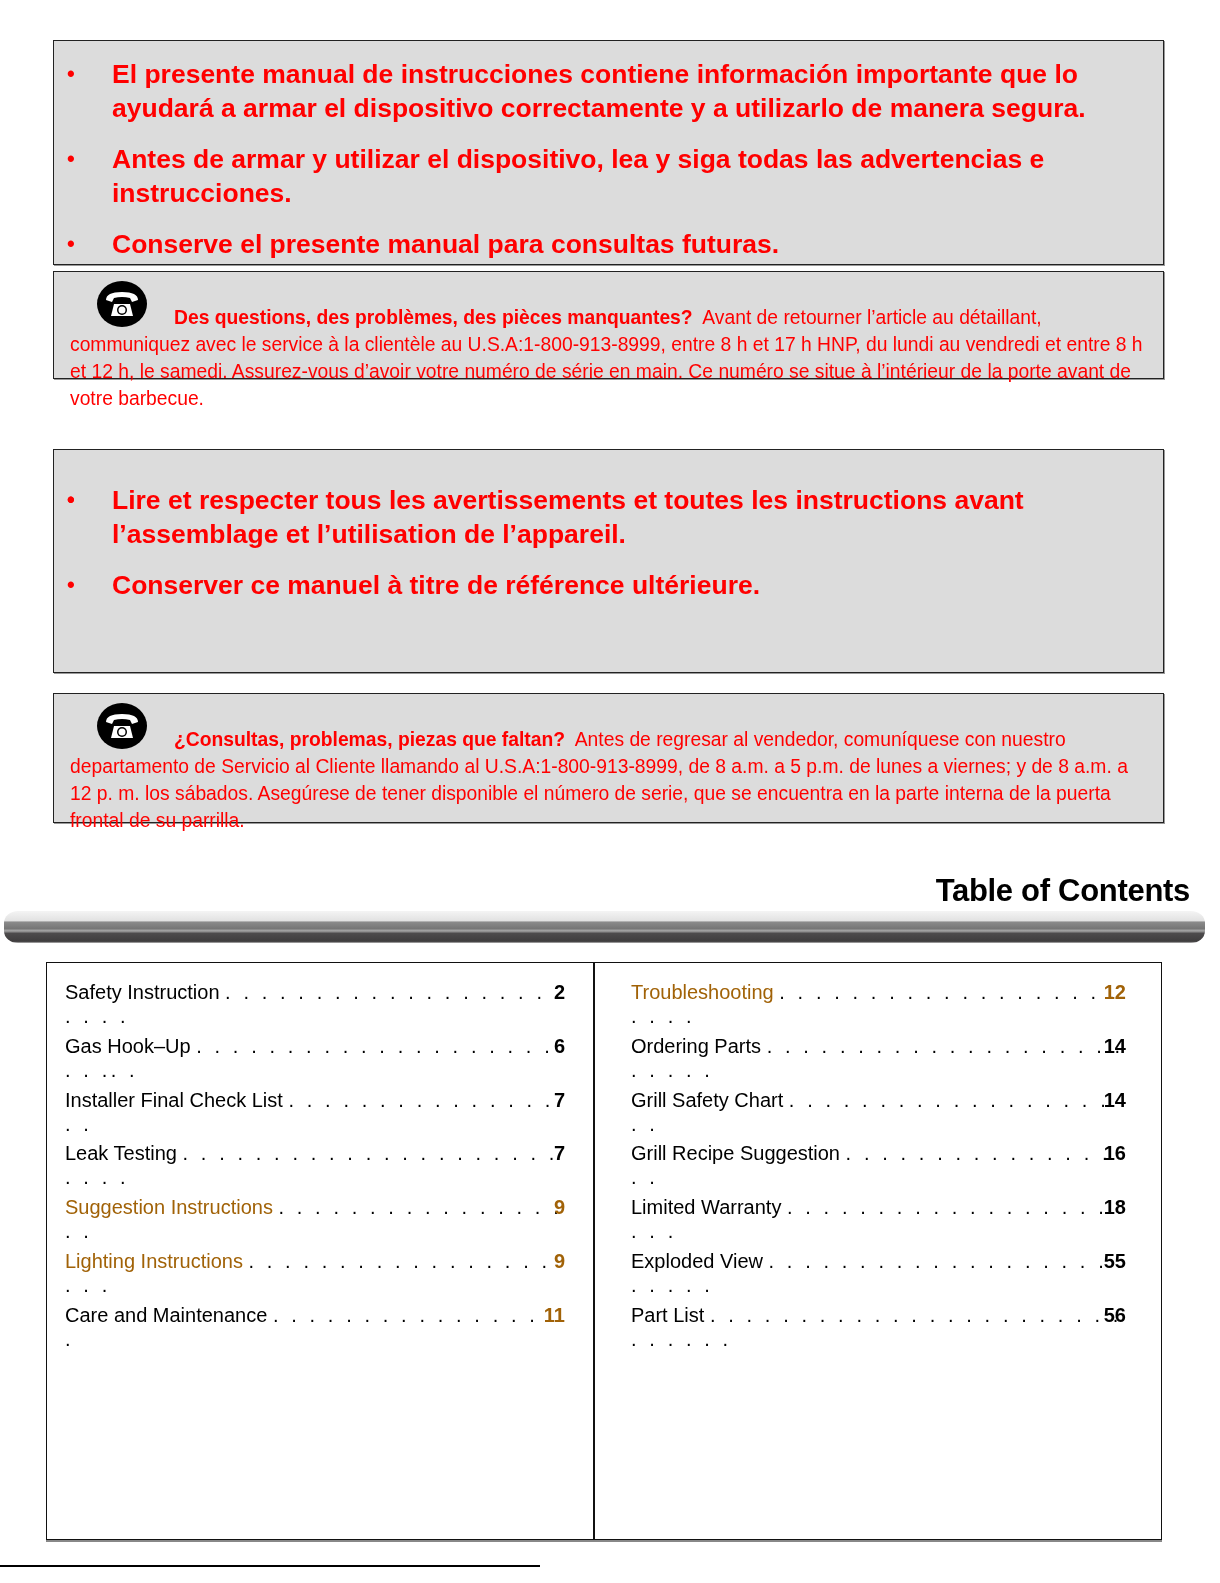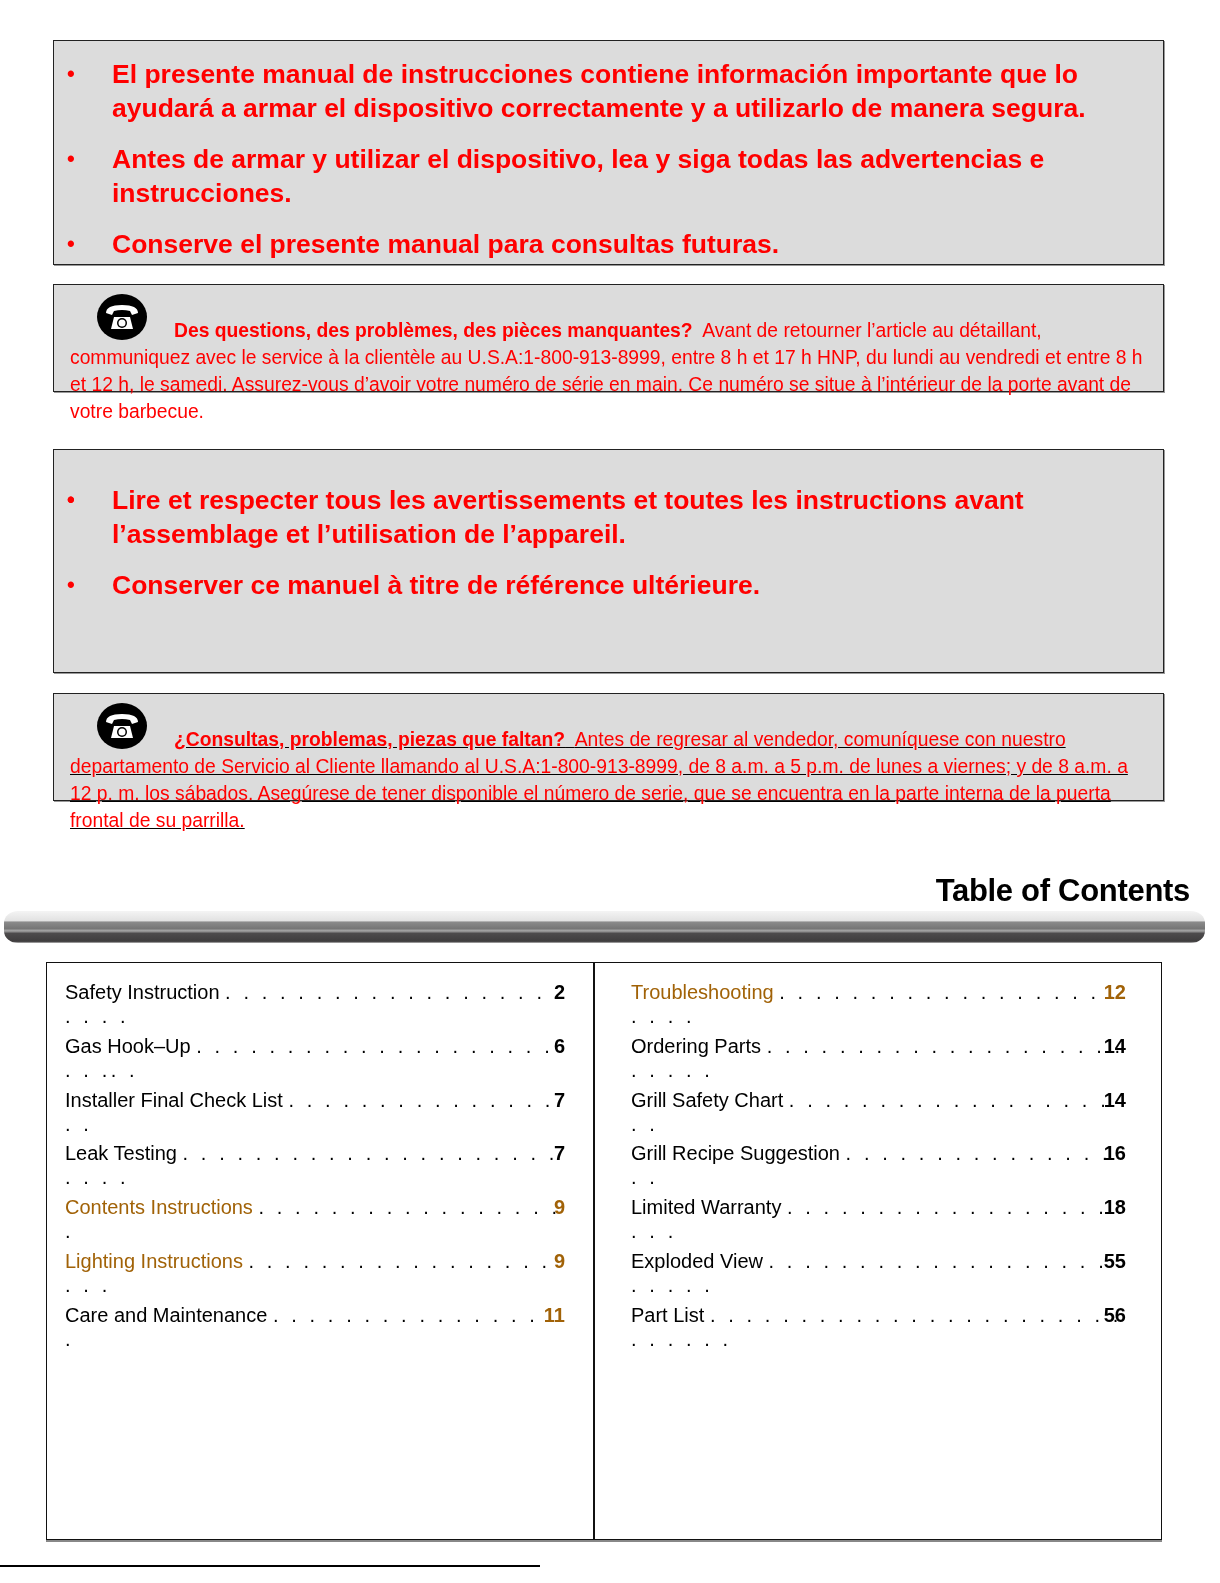--- a/index.html
+++ b/index.html
@@ -7,22 +7,22 @@
          font-family: "Liberation Sans", sans-serif; }
   .box { position: absolute; left: 53px; width: 1111px; background: #dcdcdc;
          border: 1.5px solid #222; box-shadow: 1px 1px 0 #999; box-sizing: border-box; }
   .bullets { list-style: none; margin: 0; padding: 0; }
   .bullets li { position: relative; padding-left: 58px; color: #ff0000; font-weight: bold;
                 font-size: 26.5px; line-height: 34px; margin-bottom: 17px; }
   .bullets li .dot { position: absolute; left: 13px; top: 0; font-size: 22px; }
   #box1 { top: 40px; height: 225px; padding: 16px 8px 0 0; }
   #box3 { top: 449px; height: 224px; padding: 16px 8px 0 0; }
   .contact { padding: 8px 10px 0 16px; color: #ff0000; font-size: 19.3px; line-height: 27px; }
-  #box2 { top: 284px; height: 108px; }
-  #box4 { top: 693px; height: 108px; text-decoration: underline; }
+  #box2 { top: 271px; height: 108px; }
+  #box4 { top: 693px; height: 130px; }
   .phone { display: inline-block; width: 52px; height: 48px; vertical-align: -4px;
            margin-left: 26px; margin-right: 26px; }
   .contact .lead { font-weight: bold; }
   #toc-heading { position: absolute; right: 30px; top: 873px; font-weight: bold;
                  font-size: 31px; color: #000; letter-spacing: -0.3px; }
   #toc-bar { position: absolute; left: 4px; top: 909px; width: 1201px; height: 36px; }
   #toc-frame { position: absolute; left: 46px; top: 962px; width: 1116px; height: 578px;
                border: 1.5px solid #111; box-sizing: border-box; box-shadow: 0 2px 0 #888; }
   #toc-divider { position: absolute; left: 593px; top: 962px; width: 2px; height: 578px; background: #111; }
   .toc-col { position: absolute; top: 980px; }
@@ -97,21 +97,21 @@
 </svg>
 
 <div id="toc-frame"></div>
 <div id="toc-divider"></div>
 
 <div class="toc-col" id="toc-left">
     <div class="toc-row"><span class="title">Safety Instruction</span> <span class="leader">. . . . . . . . . . . . . . . . . . . . . . .</span><span class="page">2</span></div>
     <div class="toc-row"><span class="title">Gas Hook–Up</span> <span class="leader">. . . . . . . . . . . . . . . . . . . . . . .. .</span><span class="page">6</span></div>
     <div class="toc-row"><span class="title">Installer Final Check List</span> <span class="leader">. . . . . . . . . . . . . .   . . .</span><span class="page">7</span></div>
     <div class="toc-row"><span class="title">Leak Testing</span> <span class="leader">. . . . . . . . . . . . . . . . . . . . . . . . .</span><span class="page">7</span></div>
-    <div class="toc-row red"><span class="title">Contents Instructions</span> <span class="leader">. . . . . . . . . . . . . . . . . .</span><span class="page red">9</span></div>
+    <div class="toc-row red"><span class="title">Suggestion Instructions</span> <span class="leader">. . . . . . . . . . . . . . . . . .</span><span class="page red">9</span></div>
     <div class="toc-row red"><span class="title">Lighting Instructions</span> <span class="leader">. . . . . . . . . . . . . . . . . . . .</span><span class="page red">9</span></div>
     <div class="toc-row"><span class="title">Care and Maintenance</span> <span class="leader">. . . . . . . . . . . . . . . . .</span><span class="page red">11</span></div>
   </div>
 <div class="toc-col" id="toc-right">
     <div class="toc-row red"><span class="title">Troubleshooting</span> <span class="leader">. . . . . . . . . . . . . . . . . . . . . . .</span><span class="page red">12</span></div>
     <div class="toc-row"><span class="title">Ordering Parts</span> <span class="leader">. . . . . . . . . . . . . . . . . . . . . . . . .</span><span class="page">14</span></div>
     <div class="toc-row"><span class="title">Grill Safety Chart</span> <span class="leader">. . . . . . . . . . . . . . . . . . . .</span><span class="page">14</span></div>
     <div class="toc-row"><span class="title">Grill Recipe Suggestion</span> <span class="leader">. . . . . . . . . . . . . . . . .</span><span class="page">16</span></div>
     <div class="toc-row"><span class="title">Limited Warranty</span> <span class="leader">  . . . . . . . . . . . . . . . . . . . . . .</span><span class="page">18</span></div>
     <div class="toc-row"><span class="title">Exploded View</span> <span class="leader">. . . . . . . . . . . . . . . . . . . . . . . . .</span><span class="page">55</span></div>

